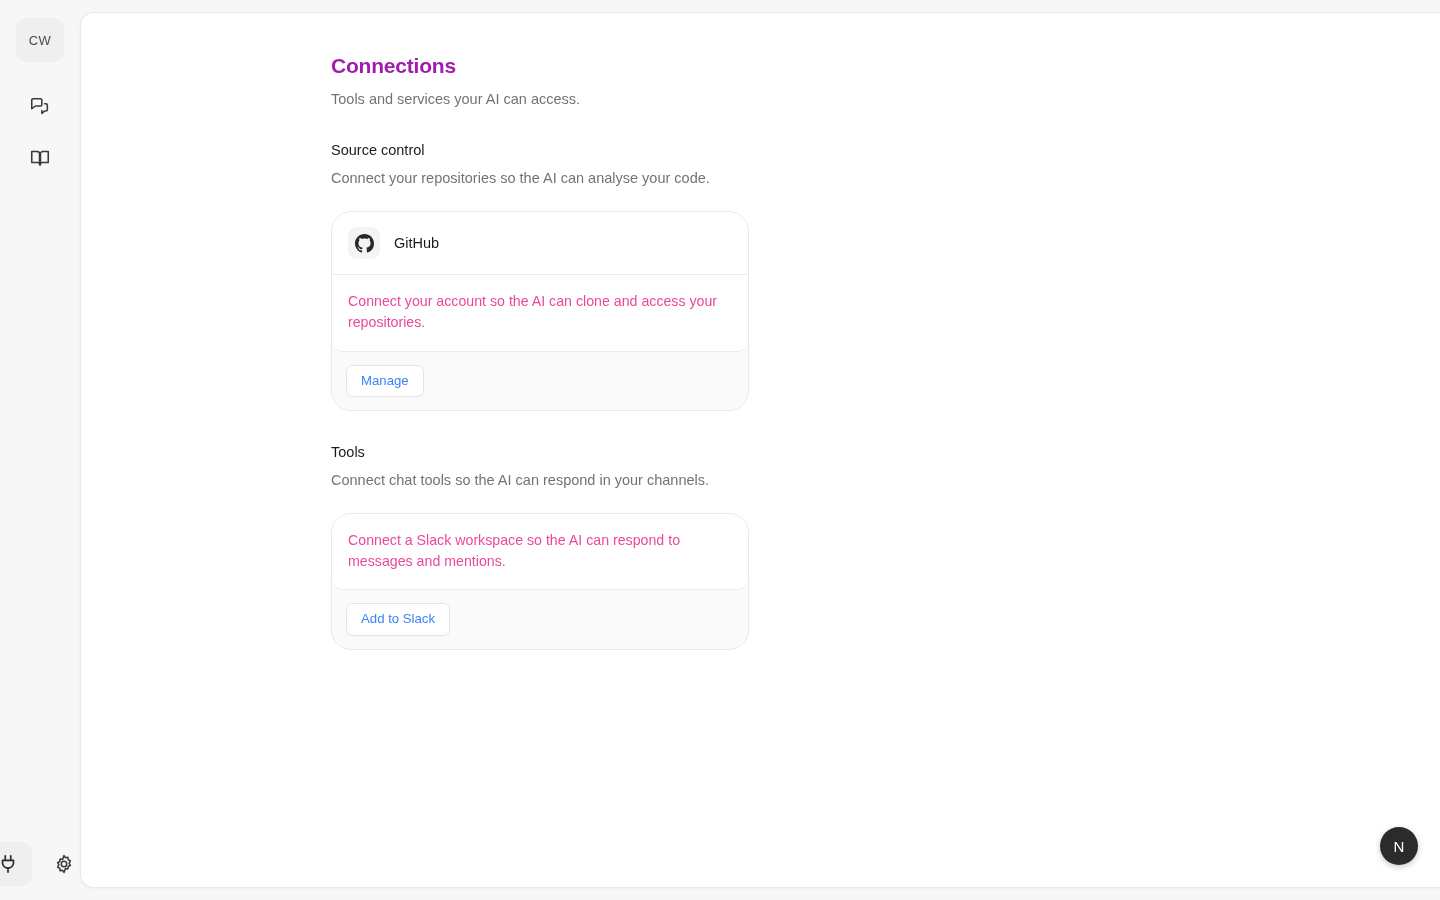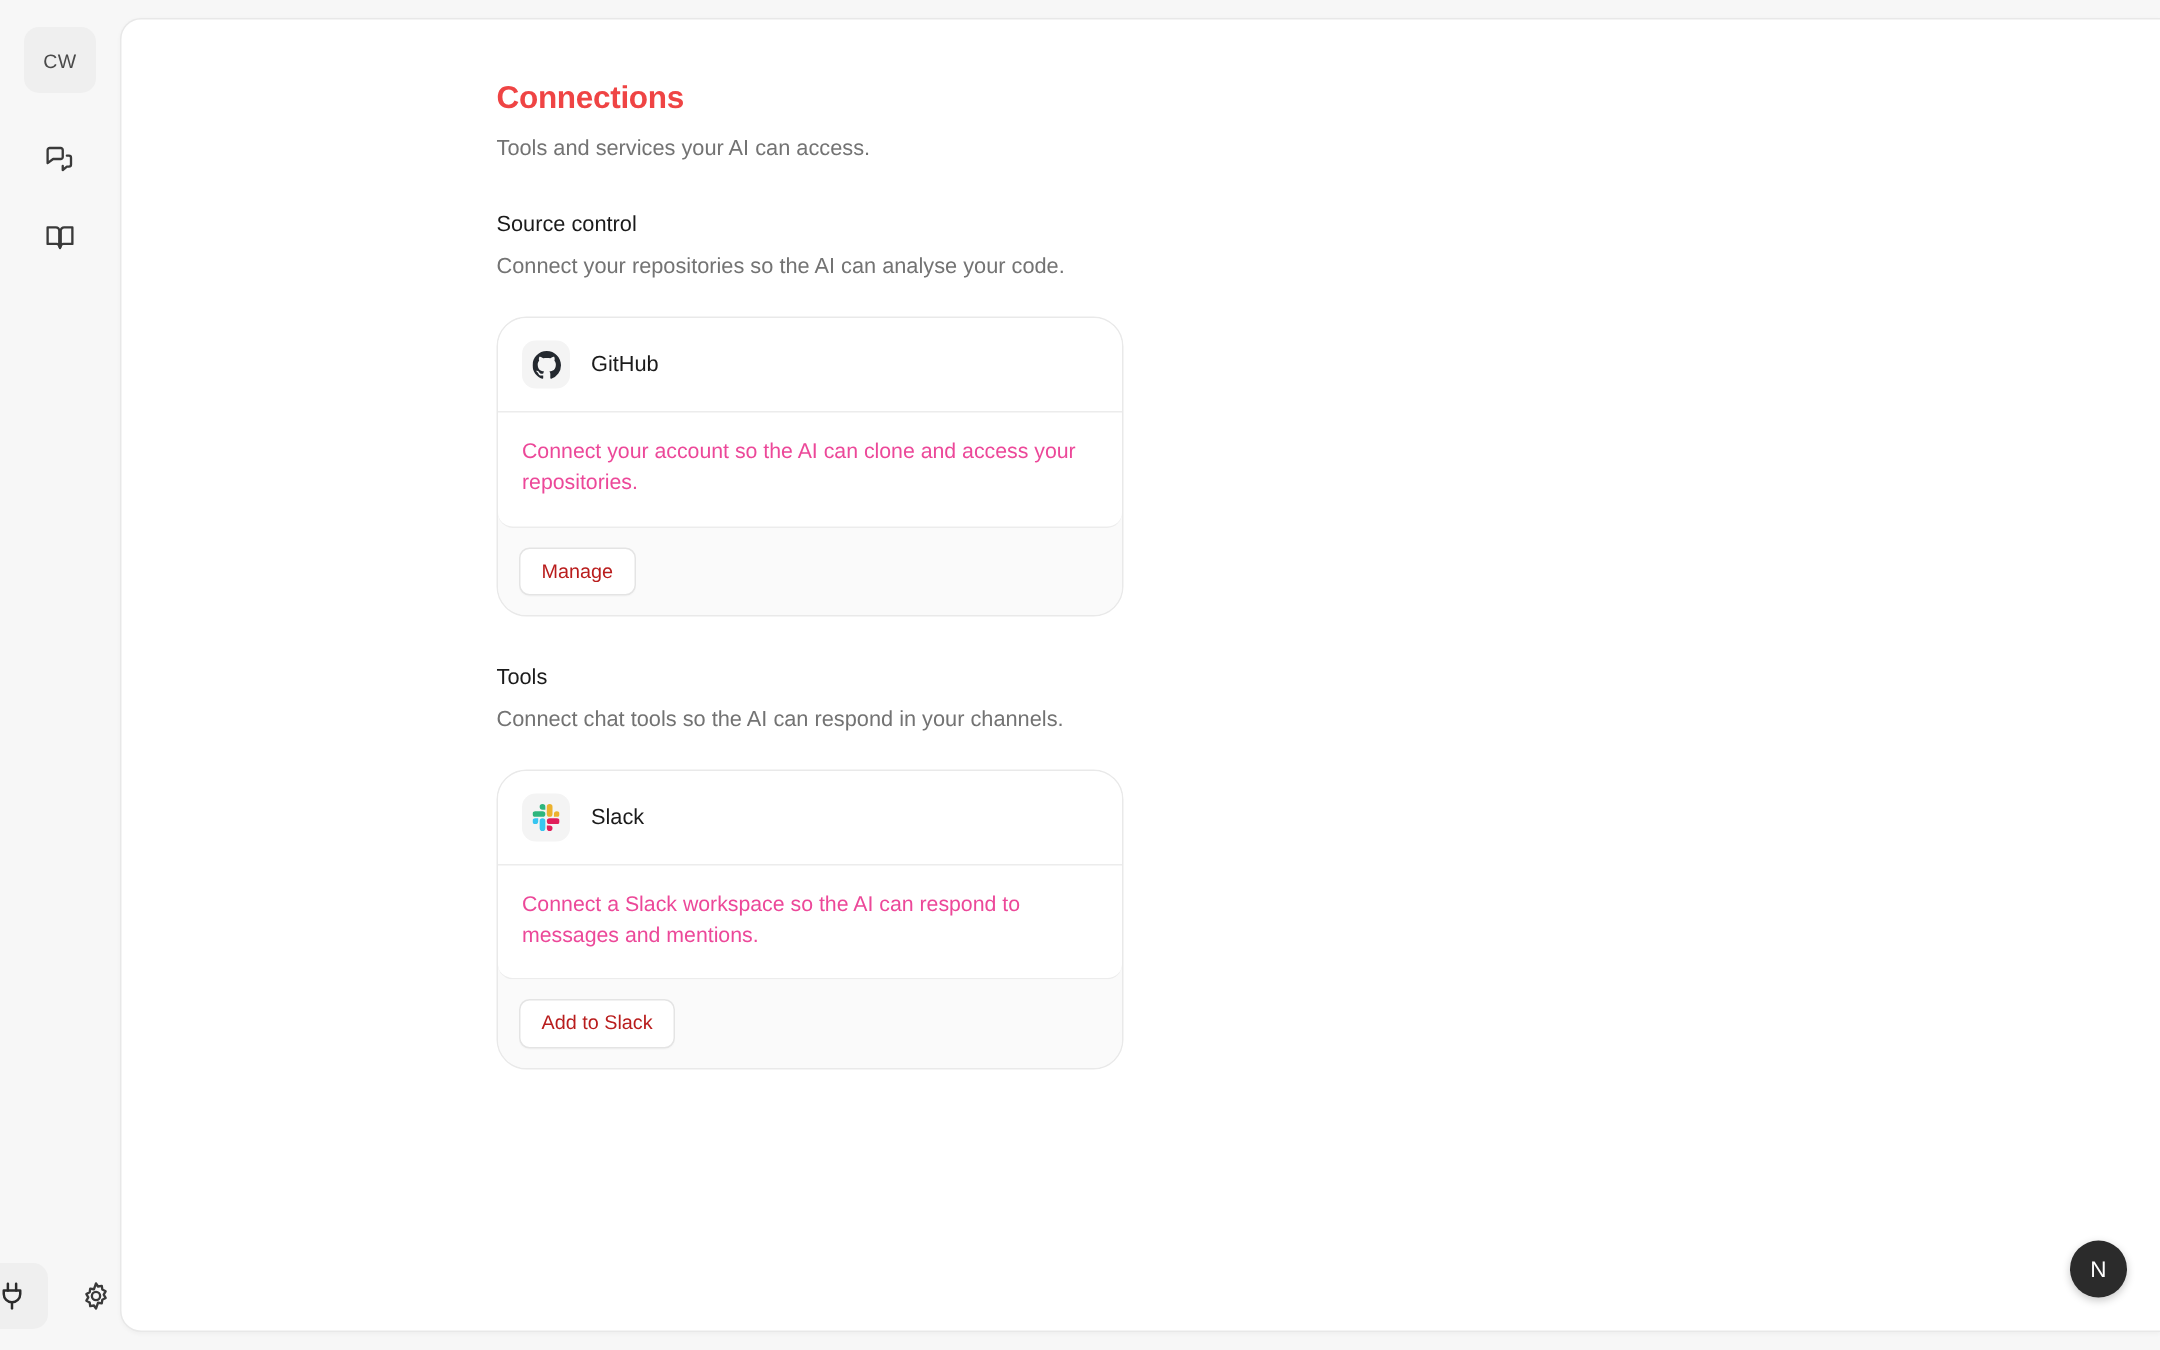--- a/index.html
+++ b/index.html
@@ -97,21 +97,21 @@
 
   .content {
     padding: 40px 0 0 250px;
     max-width: 100%;
   }
 
   .page-title {
     font-size: 21px;
     font-weight: 700;
     letter-spacing: -0.2px;
-    color: #ef4444;
+    color: #a21caf;
     line-height: 1.2;
   }
 
   .page-sub {
     margin-top: 11px;
     font-size: 14.5px;
     color: #737373;
     line-height: 1.4;
   }
 
@@ -189,21 +189,21 @@
   }
 
   .btn {
     display: inline-block;
     background: #ffffff;
     border: 1px solid #e4e4e4;
     border-radius: 7px;
     padding: 8px 14px;
     font-size: 13.2px;
     font-weight: 500;
-    color: #b91c1c;
+    color: #3b82f6;
     font-family: inherit;
     cursor: pointer;
     line-height: 1.1;
     box-shadow: 0 1px 1px rgba(0,0,0,0.02);
   }
 
   
   .dev-badge {
     position: absolute;
     right: 22px;
@@ -325,31 +325,20 @@
           </div>
         </div>
       </section>
 
       <section class="section">
         <h2 class="section-title">Tools</h2>
         <p class="section-sub">Connect chat tools so the AI can respond in your channels.</p>
 
         <div class="card">
           <div class="card-top">
-            <div class="card-head">
-              <div class="card-logo">
-                <svg width="18" height="18" viewBox="0 0 122 122">
-                  <path fill="#36c5f0" d="M25.8 77.6a12.9 12.9 0 1 1-12.9-12.9h12.9zM32.3 77.6a12.9 12.9 0 0 1 25.8 0v32.3a12.9 12.9 0 0 1-25.8 0z"></path>
-                  <path fill="#2eb67d" d="M45.2 25.8a12.9 12.9 0 1 1 12.9-12.9v12.9zM45.2 32.3a12.9 12.9 0 0 1 0 25.8H12.9a12.9 12.9 0 0 1 0-25.8z"></path>
-                  <path fill="#ecb22e" d="M96.9 45.2a12.9 12.9 0 1 1 12.9 12.9H96.9zM90.4 45.2a12.9 12.9 0 0 1-25.8 0V12.9a12.9 12.9 0 0 1 25.8 0z"></path>
-                  <path fill="#e01e5a" d="M77.6 96.9a12.9 12.9 0 1 1-12.9 12.9V96.9zM77.6 90.4a12.9 12.9 0 0 1 0-25.8h32.3a12.9 12.9 0 0 1 0 25.8z"></path>
-                </svg>
-              </div>
-              <span class="card-name">Slack</span>
-            </div>
             <div class="card-body">Connect a Slack workspace so the AI can respond to messages and mentions.</div>
           </div>
           <div class="card-foot">
             <button class="btn">Add to Slack</button>
           </div>
         </div>
       </section>
 
     </div>
 

